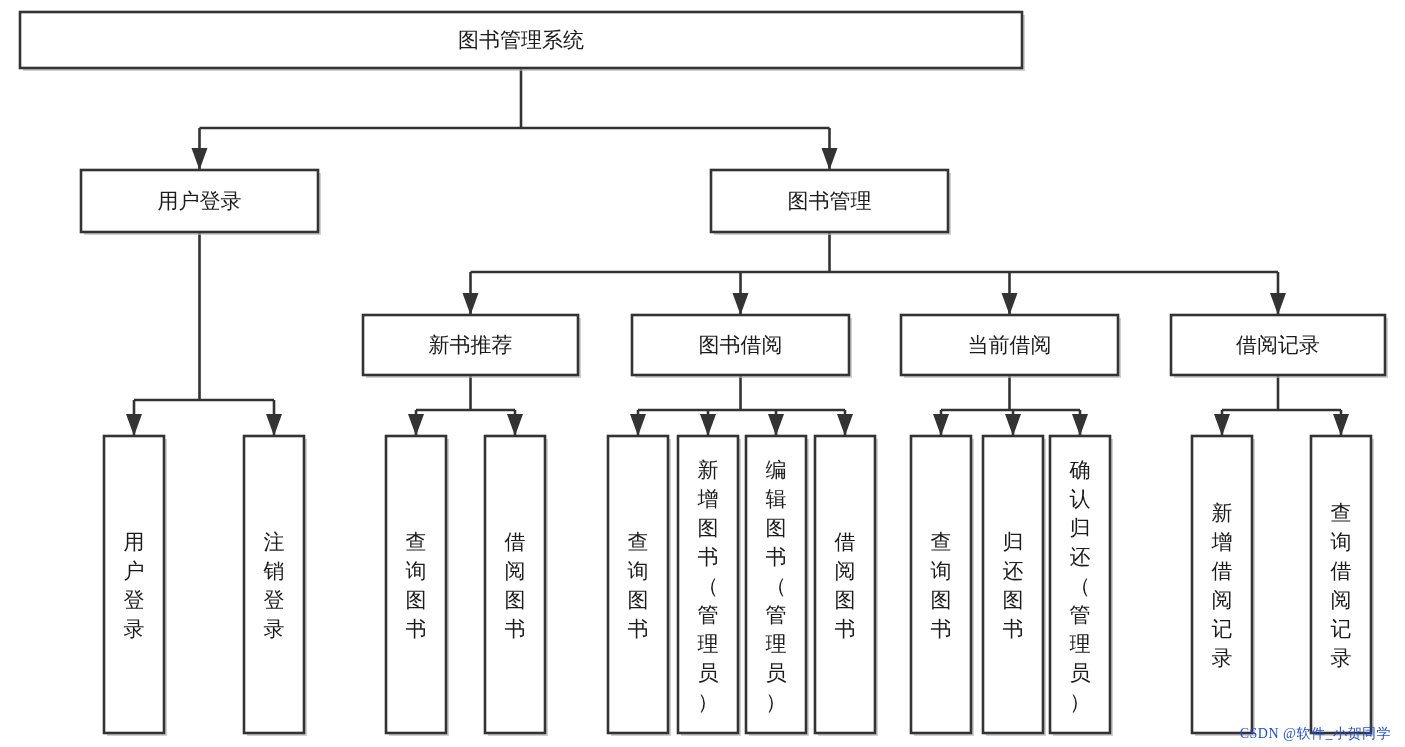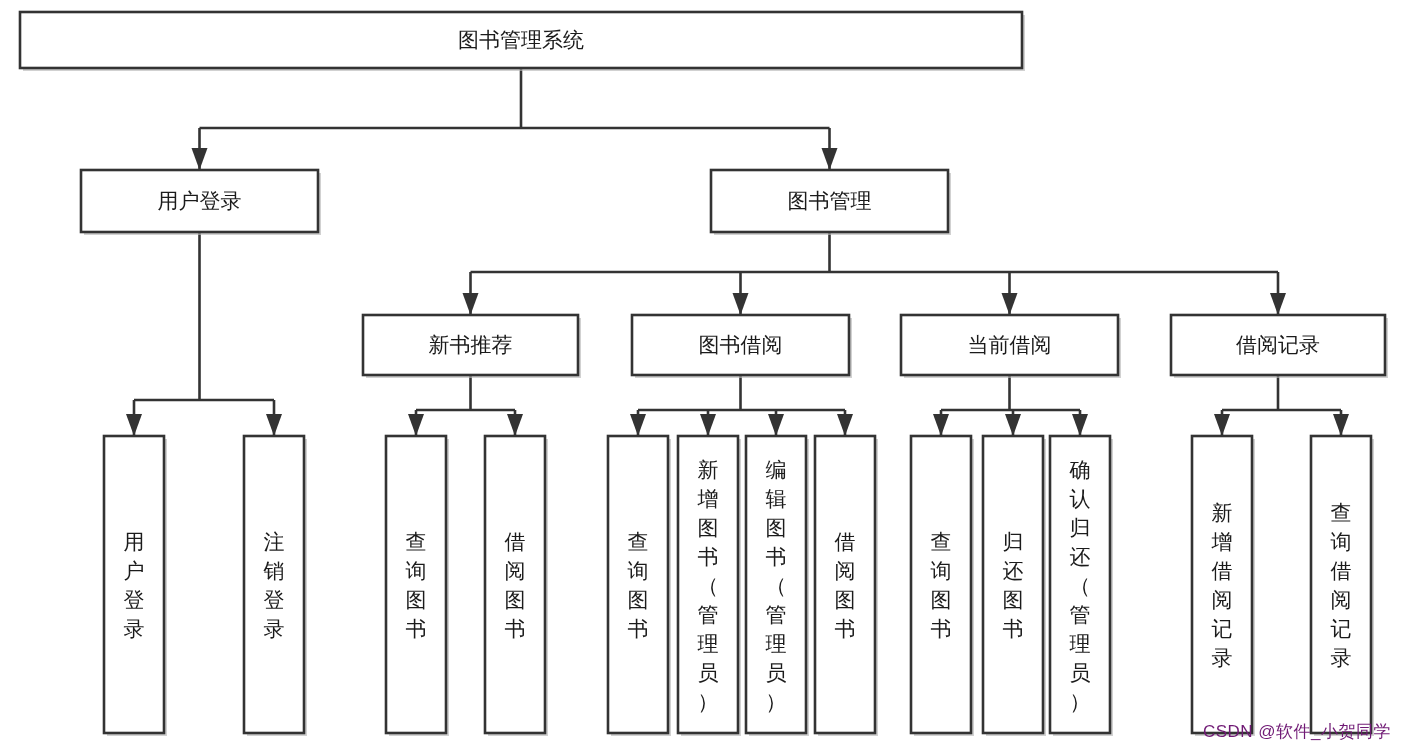--- a/index.html
+++ b/index.html
@@ -57,23 +57,23 @@
   .node-label-v {
     font-family: "Liberation Sans", "DejaVu Sans", sans-serif;
     font-size: 21px;
     fill: #1b1b1b;
     text-anchor: middle;
   }
   .watermark-text {
     position: absolute;
     right: 14px;
     bottom: 4px;
-    font-family: Liberation Sans, sans-serif;
-    font-size: 17px;
-    color: #701a75;
+    font-family: Liberation Serif, serif;
+    font-size: 14px;
+    color: #1d4ed8;
     white-space: nowrap;
     letter-spacing: 0.5px;
     user-select: none;
   }
 </style>
 </head>
 <body>
 
 <div id="diagram-root">
   <svg id="tree-canvas" viewBox="0 0 1405 747">

